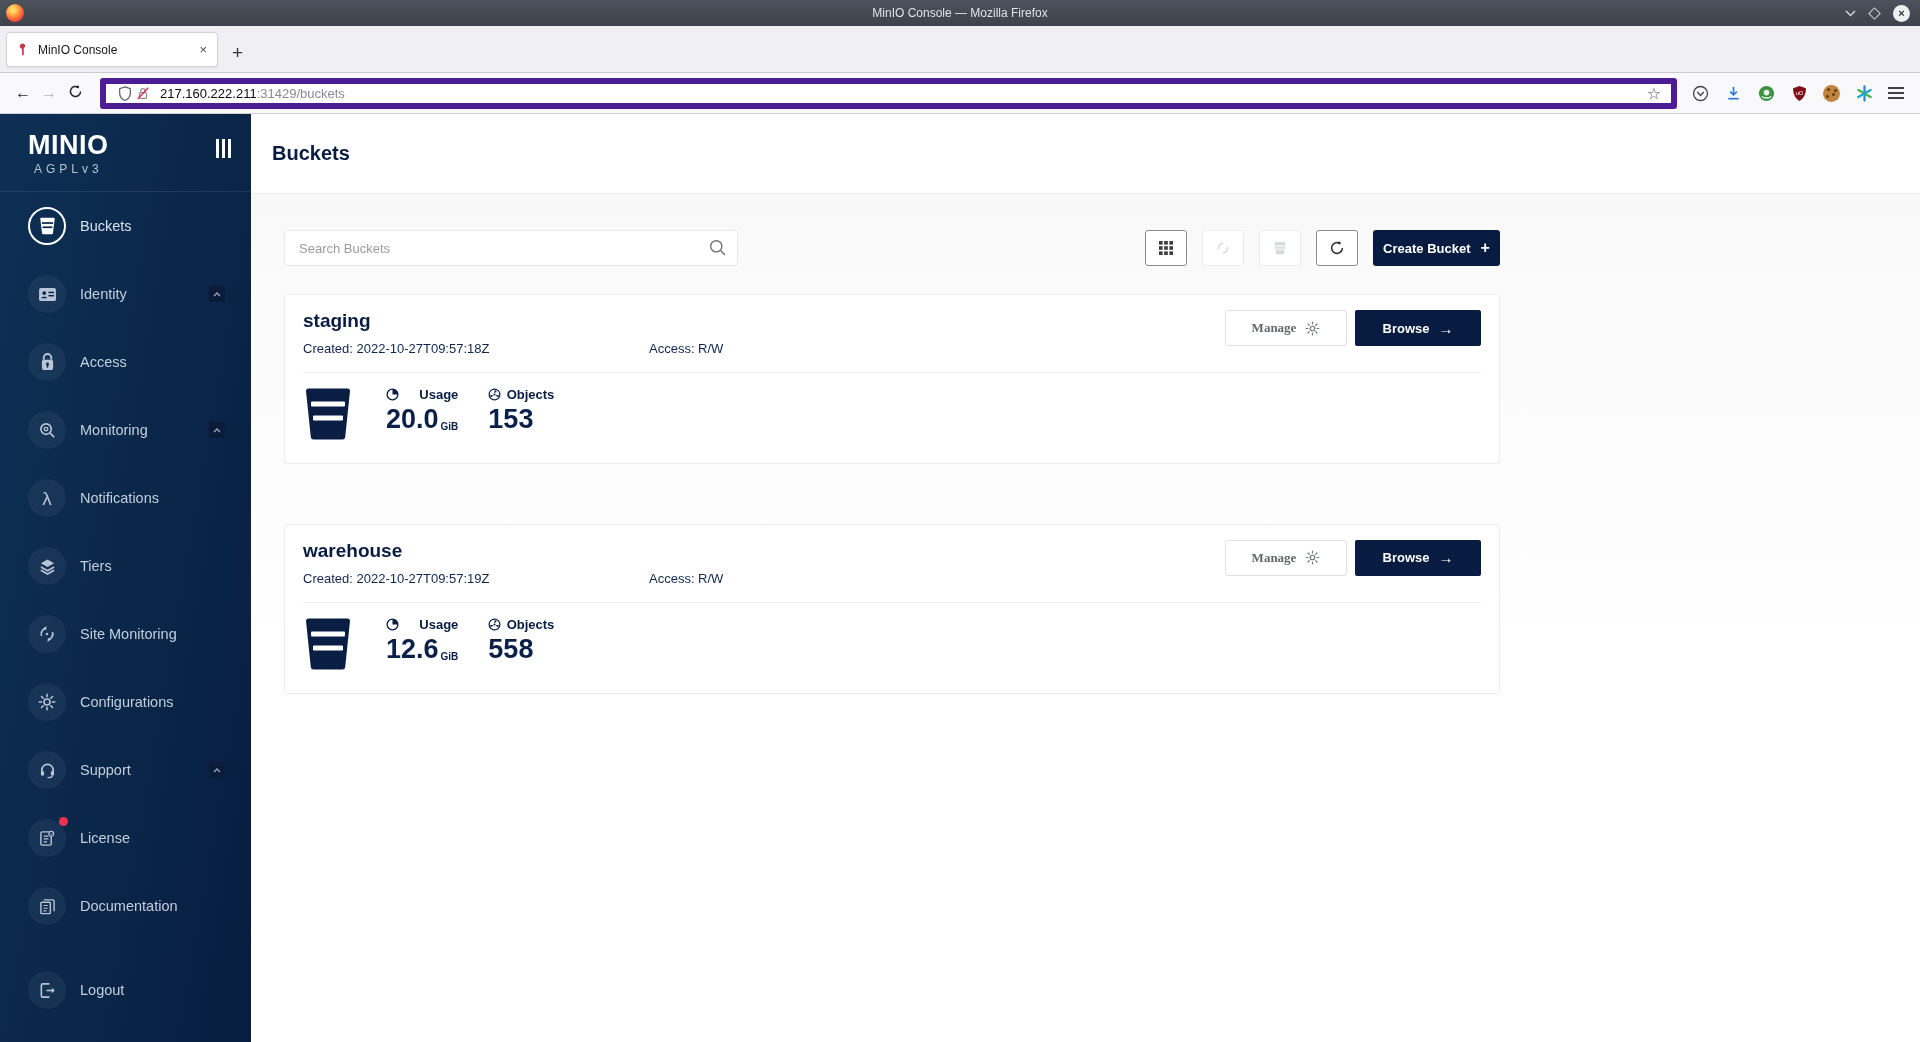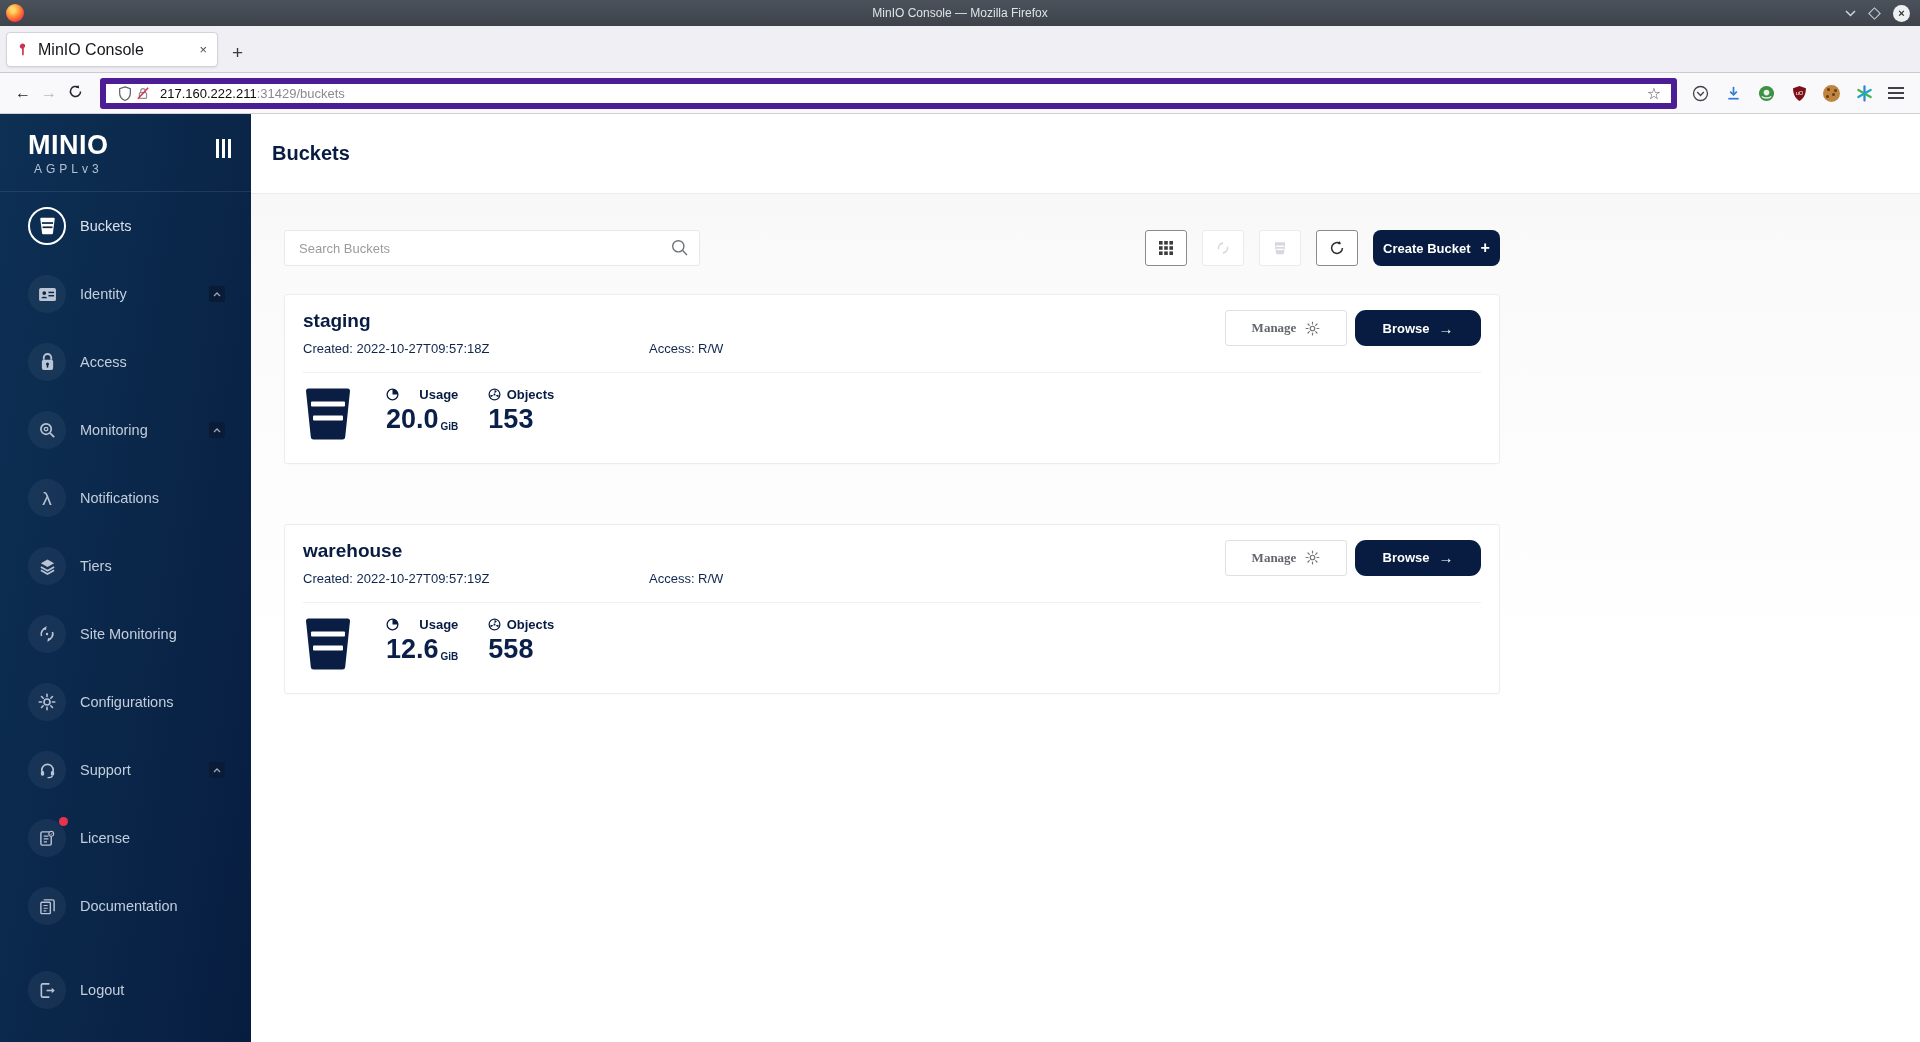--- a/index.html
+++ b/index.html
@@ -14,21 +14,21 @@
   .win-controls{margin-left:auto;display:flex;align-items:center;gap:14px;padding-right:10px;z-index:2;}
   .wc-min svg{display:block;}
   .wc-max{width:9px;height:9px;border:1.5px solid #cfd4da;transform:rotate(45deg);}
   .wc-close{width:17px;height:17px;border-radius:50%;background:#eef0f2;color:#2e3236;font-size:11px;font-weight:bold;
     display:flex;align-items:center;justify-content:center;line-height:1;}
 
   
   .tabbar{height:46px;background:#f0f0f4;display:flex;align-items:flex-end;padding:0 0 0 6px;}
   .tab{width:212px;height:35px;margin-bottom:5px;background:#fff;border:1px solid #d2d2da;border-radius:4px;
     display:flex;align-items:center;padding:0 8px;box-shadow:0 1px 2px rgba(0,0,0,.08);}
-  .tab-title{font-size:16px;color:#15141a;margin-left:8px;flex:1;white-space:nowrap;overflow:hidden;}
+  .tab-title{font-size:12px;color:#15141a;margin-left:8px;flex:1;white-space:nowrap;overflow:hidden;}
   .tab-close{color:#4a4a52;font-size:13px;padding:0 2px;}
   .newtab{font-size:19px;color:#3a3a40;margin:0 0 10px 14px;line-height:1;}
 
   
   .navbar{height:42px;background:#f9f9fb;border-top:1px solid #c9c9ce;border-bottom:1px solid #cfcfd4;
     display:flex;align-items:center;padding:0 10px;}
   .nav-btn{width:26px;text-align:center;font-size:16px;color:#23242a;}
   .nav-btn.disabled{color:#b9b9c1;}
   .urlbar{flex:1;height:31px;margin:0 14px 0 12px;background:#fff;border:6px solid #4c1d95;border-radius:3px;
     display:flex;align-items:center;padding:0 10px;}
@@ -64,45 +64,45 @@
   .chev-box{margin-left:auto;margin-right:26px;width:16px;height:16px;background:#0a1b37;border-radius:2px;
     display:flex;align-items:center;justify-content:center;}
   .red-dot{position:absolute;top:-2px;right:-2px;width:9px;height:9px;border-radius:50%;background:#e8334f;}
 
   
   .main{flex:1;display:flex;flex-direction:column;background:linear-gradient(180deg,#f5f5f5 0,#fafafa 150px,#ffffff 560px);}
   .page-header{height:80px;background:#fff;border-bottom:1px solid #ececec;display:flex;align-items:center;padding-left:21px;}
   .page-title{font-size:20px;font-weight:bold;color:#081c42;}
   .content{width:1216px;margin-left:33px;}
   .actions-row{margin-top:36px;display:flex;align-items:center;}
-  .search-wrap{position:relative;width:416px;}
+  .search-wrap{position:relative;width:454px;}
   .search-input{width:100%;height:36px;border:1px solid #e8e8e8;border-radius:3px;padding:0 36px 0 14px;
     font-size:13px;color:#333;background:#fff;outline:none;font-family:inherit;}
   .search-input::placeholder{color:#9b9b9b;}
   .search-ic{position:absolute;right:11px;top:9px;}
   .toolbar{margin-left:auto;display:flex;align-items:center;gap:15px;}
   .tool-btn{width:42px;height:36px;border-radius:3px;background:#fff;display:flex;align-items:center;justify-content:center;}
   .tool-btn.on{border:1px solid #8b8b8b;}
   .tool-btn.off{border:1px solid #ebebeb;}
-  .create-btn{width:127px;height:36px;border-radius:8px;background:#081c42;color:#fff;font-size:13px;font-weight:bold;
+  .create-btn{width:127px;height:36px;border-radius:3px;background:#081c42;color:#fff;font-size:13px;font-weight:bold;
     display:flex;align-items:center;justify-content:center;gap:10px;}
   .create-plus{font-size:16px;font-weight:bold;line-height:1;}
 
   
   .cards{margin-top:28px;}
   .card{background:#fff;border:1px solid #ededed;border-radius:3px;padding:15px 18px 22px;box-shadow:0 1px 2px rgba(0,0,0,.02);}
   .card + .card{margin-top:60px;}
   .card-top{display:flex;align-items:flex-start;}
   .bucket-name{font-size:19px;font-weight:bold;color:#081c42;line-height:1.2;}
   .meta-row{display:flex;margin-top:8px;font-size:13px;color:#10264e;}
   .meta-created{width:346px;}
   .card-btns{margin-left:auto;display:flex;gap:8px;}
   .manage-btn{width:122px;height:36px;border:1px solid #e0e0e0;border-radius:3px;background:#fff;color:#62666c;
     font-size:13px;font-weight:bold;display:flex;align-items:center;justify-content:center;gap:9px;font-family:Liberation Serif, serif;}
-  .browse-btn{width:126px;height:36px;border-radius:11px;background:#081c42;color:#fff;
+  .browse-btn{width:126px;height:36px;border-radius:2px;background:#081c42;color:#fff;
     font-size:13px;font-weight:bold;display:flex;align-items:center;justify-content:center;gap:9px;}
   .browse-arrow{font-size:15px;line-height:1;}
   .card-divider{border-top:1px solid #f0f0f0;margin-top:16px;}
   .stats-row{margin-top:14px;display:flex;align-items:flex-start;}
   .big-bucket{margin-right:33px;}
   .stat{min-width:66px;}
   .stat.objects{margin-left:30px;}
   .stat-label{display:flex;align-items:center;gap:5px;font-size:13px;font-weight:bold;color:#081c42;justify-content:space-between;}
   .stat-value{display:flex;align-items:flex-end;margin-top:4px;color:#0a2048;}
   .stat-num{font-size:27px;font-weight:bold;line-height:1;}

